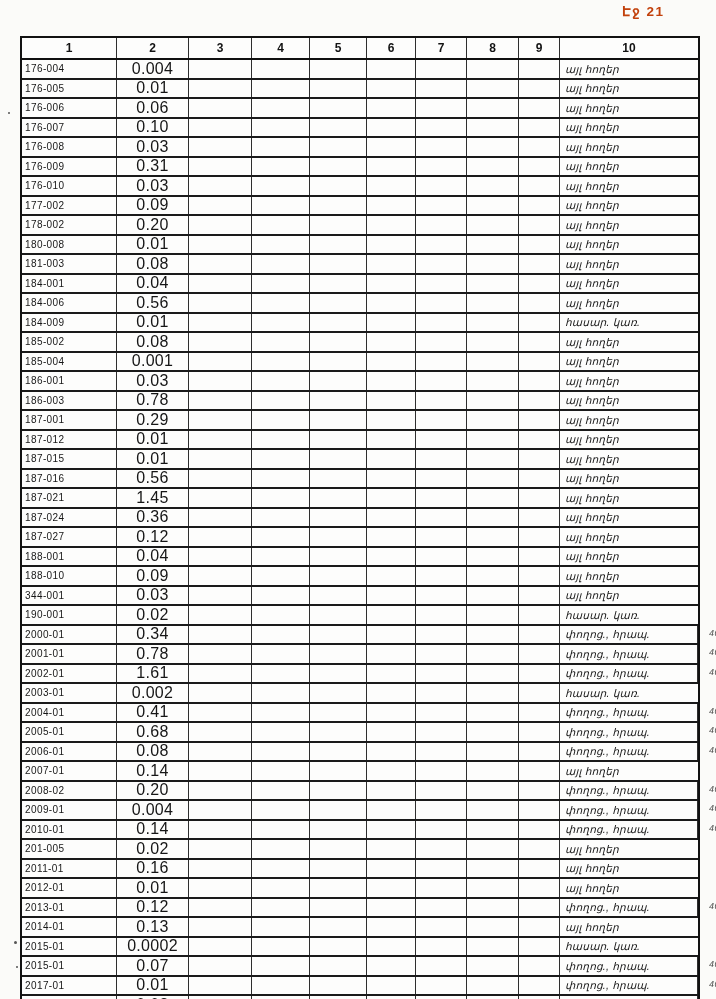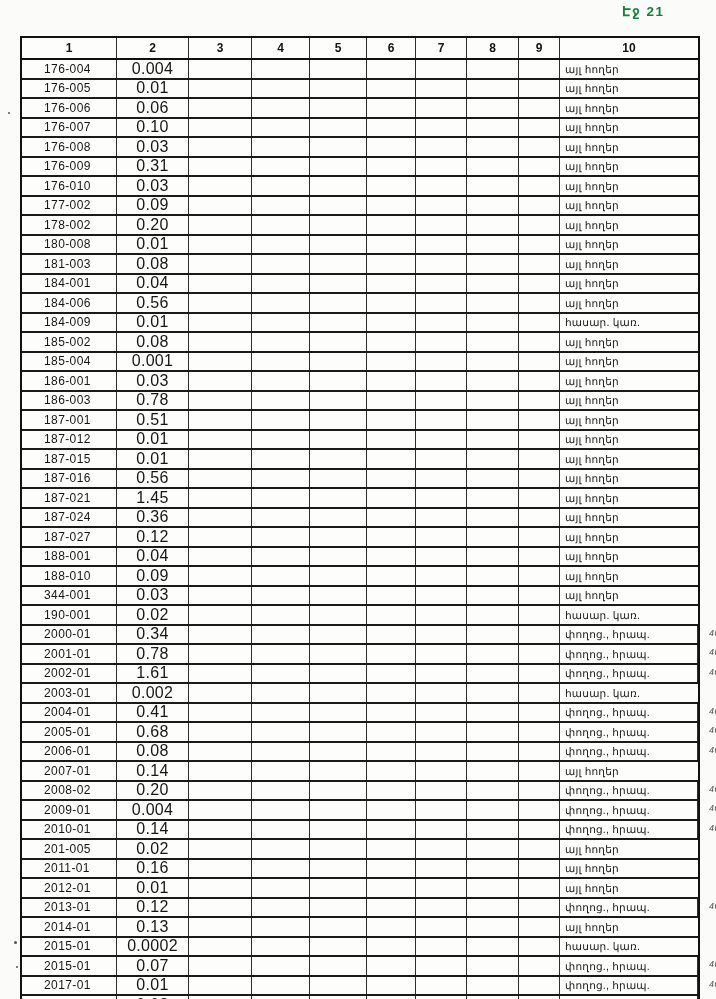--- a/index.html
+++ b/index.html
@@ -6,21 +6,21 @@
   body {
     width:716px; height:999px; position:relative;
     background:#fbfbf9;
     font-family:"Liberation Sans", sans-serif;
     color:#161616;
     overflow:hidden;
   }
   .page-number {
     position:absolute; top:3px; left:622px;
     font-size:13.5px; font-weight:bold; letter-spacing:1.5px;
-    color:#15803d;
+    color:#c2410c;
   }
   .scan-table {
     position:absolute; left:20px; top:36px; width:680px;
     border:2px solid #121212;
     box-sizing:border-box;
     background:#fdfdfc;
   }
   .trow {
     display:grid;
     grid-template-columns:95px 72px 63px 58px 57px 49px 51px 52px 41px 1fr;
@@ -39,23 +39,23 @@
     box-sizing:border-box;
     overflow:hidden;
     white-space:nowrap;
   }
   .cell:last-child { border-right:none; }
   .hcell {
     justify-content:center;
     font-size:12px; font-weight:bold;
     color:#131313;
   }
-  .c1 { padding-left:22px; font-size:12px; letter-spacing:0.4px; }
+  .c1 { padding-left:3px; font-size:10px; letter-spacing:0.4px; }
   .c2 { justify-content:center; font-size:16px; letter-spacing:0.3px; }
-  .c10 { padding-left:5px; font-size:10.5px; letter-spacing:0.2px; }
+  .c10 { padding-left:5px; font-size:10.5px; letter-spacing:0.2px;font-style:italic; }
   .margin-note {
     position:absolute; right:-22px; top:2px;
     font-size:9px; font-style:italic; color:#4c4c4c;
     letter-spacing:0.5px;
   }
   .speck {
     position:absolute; background:#555; border-radius:50%;
     width:2px; height:2px;
   }
   .speck.s1 { left:8px;  top:112px; }
@@ -328,21 +328,21 @@
     <div class="cell c6"></div>
     <div class="cell c7"></div>
     <div class="cell c8"></div>
     <div class="cell c9"></div>
     <div class="cell c10">այլ հողեր</div>
 
   </div>
 
   <div class="trow">
     <div class="cell c1">187-001</div>
-    <div class="cell c2">0.51</div>
+    <div class="cell c2">0.29</div>
     <div class="cell c3"></div>
     <div class="cell c4"></div>
     <div class="cell c5"></div>
     <div class="cell c6"></div>
     <div class="cell c7"></div>
     <div class="cell c8"></div>
     <div class="cell c9"></div>
     <div class="cell c10">այլ հողեր</div>
 
   </div>

